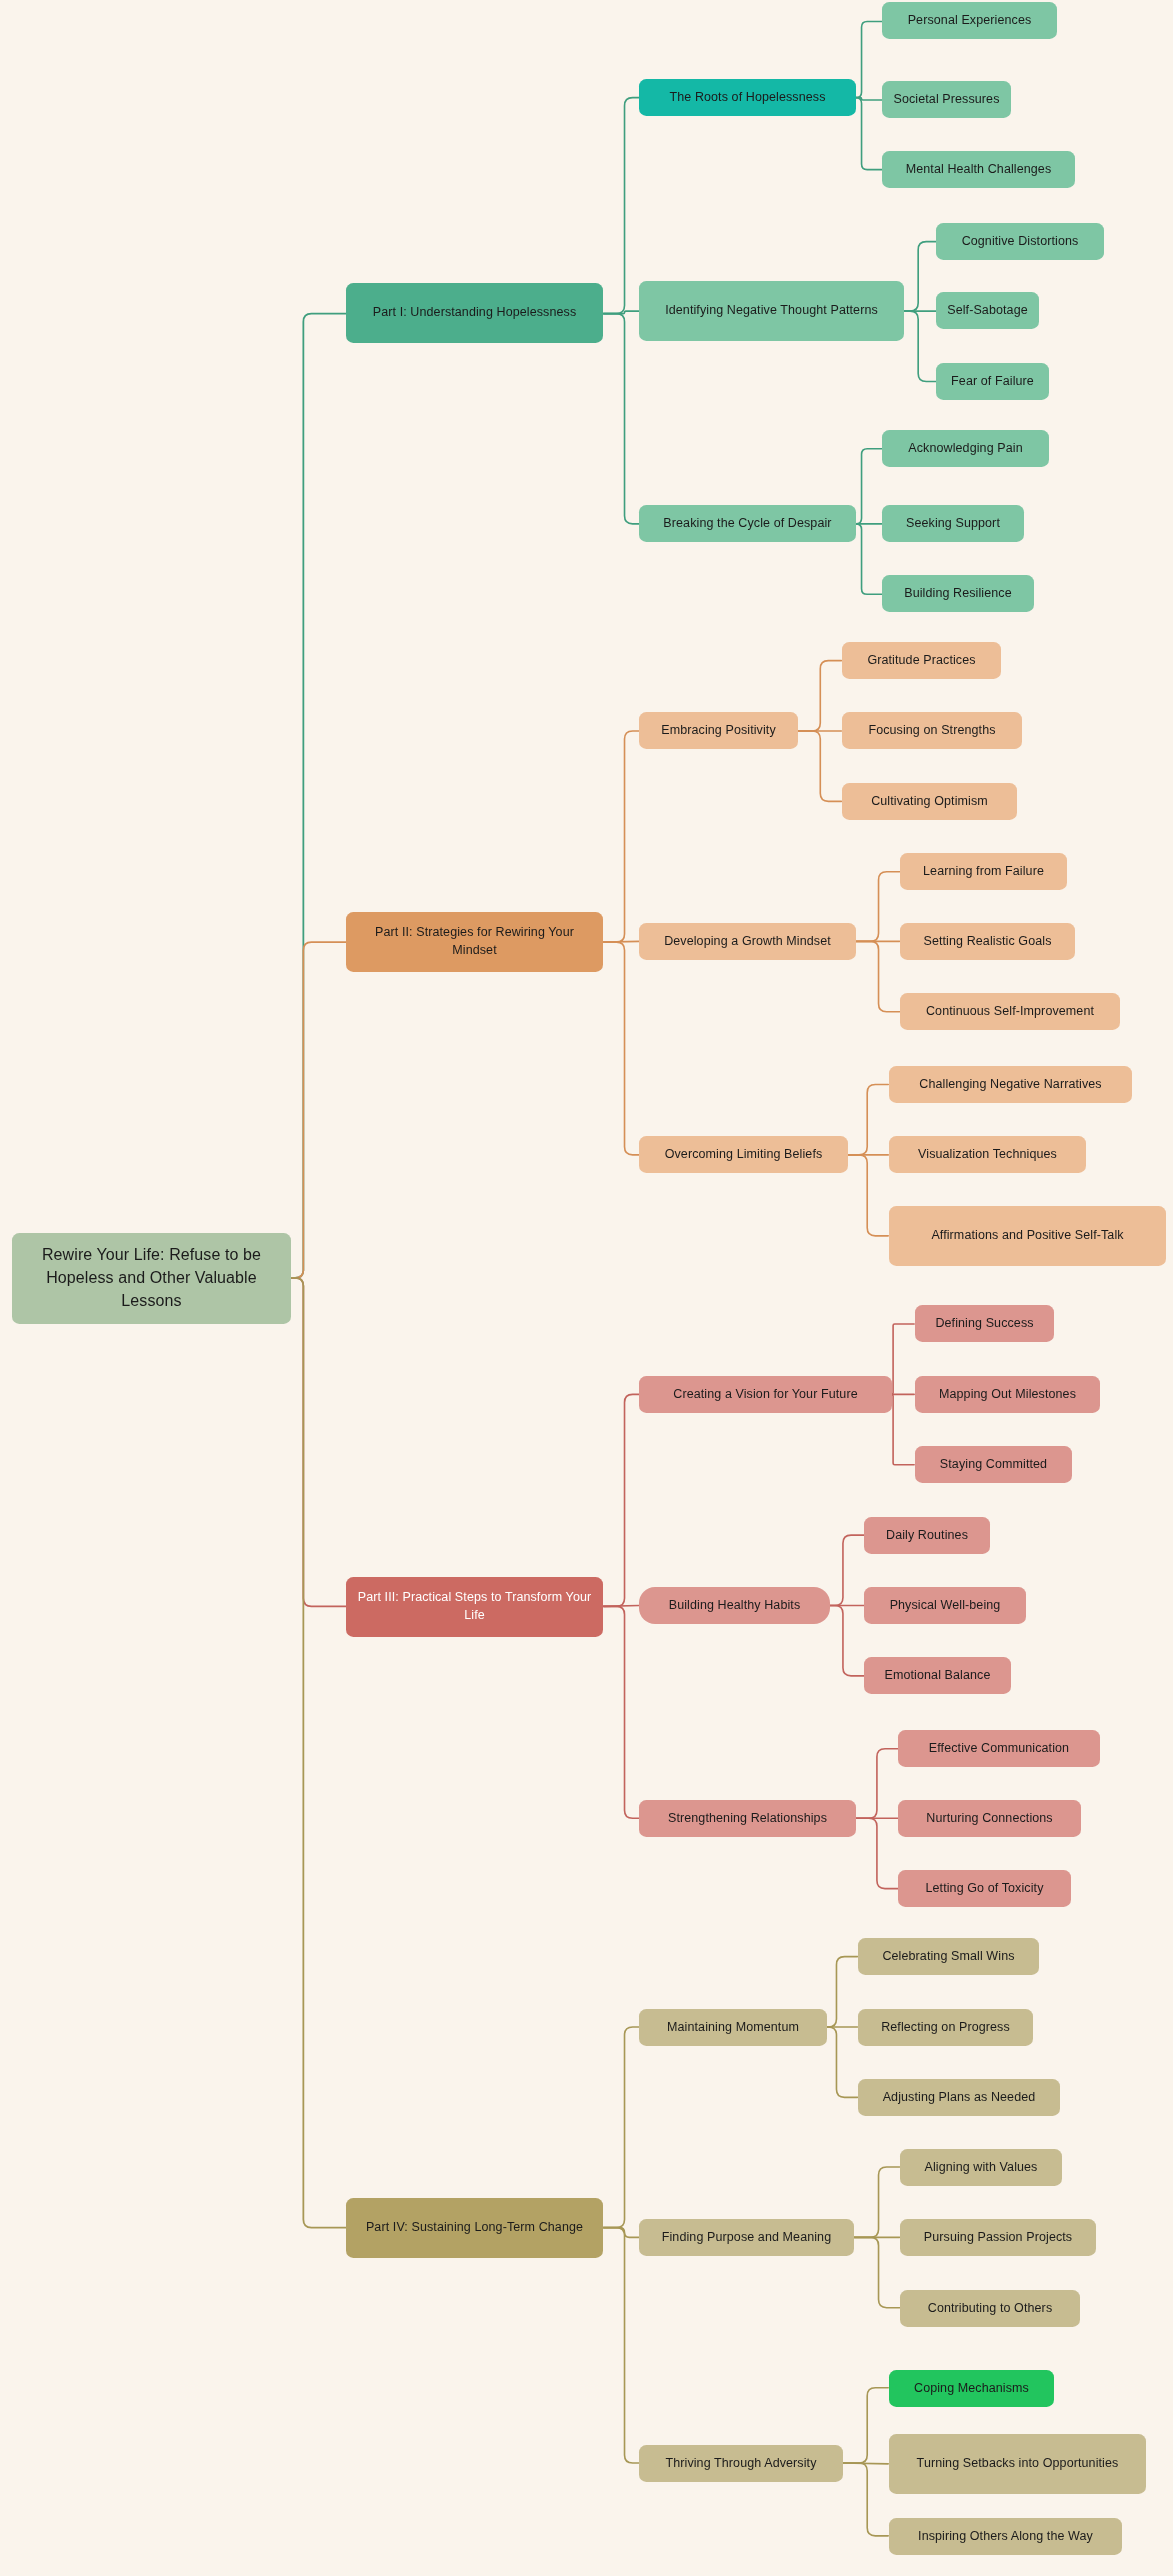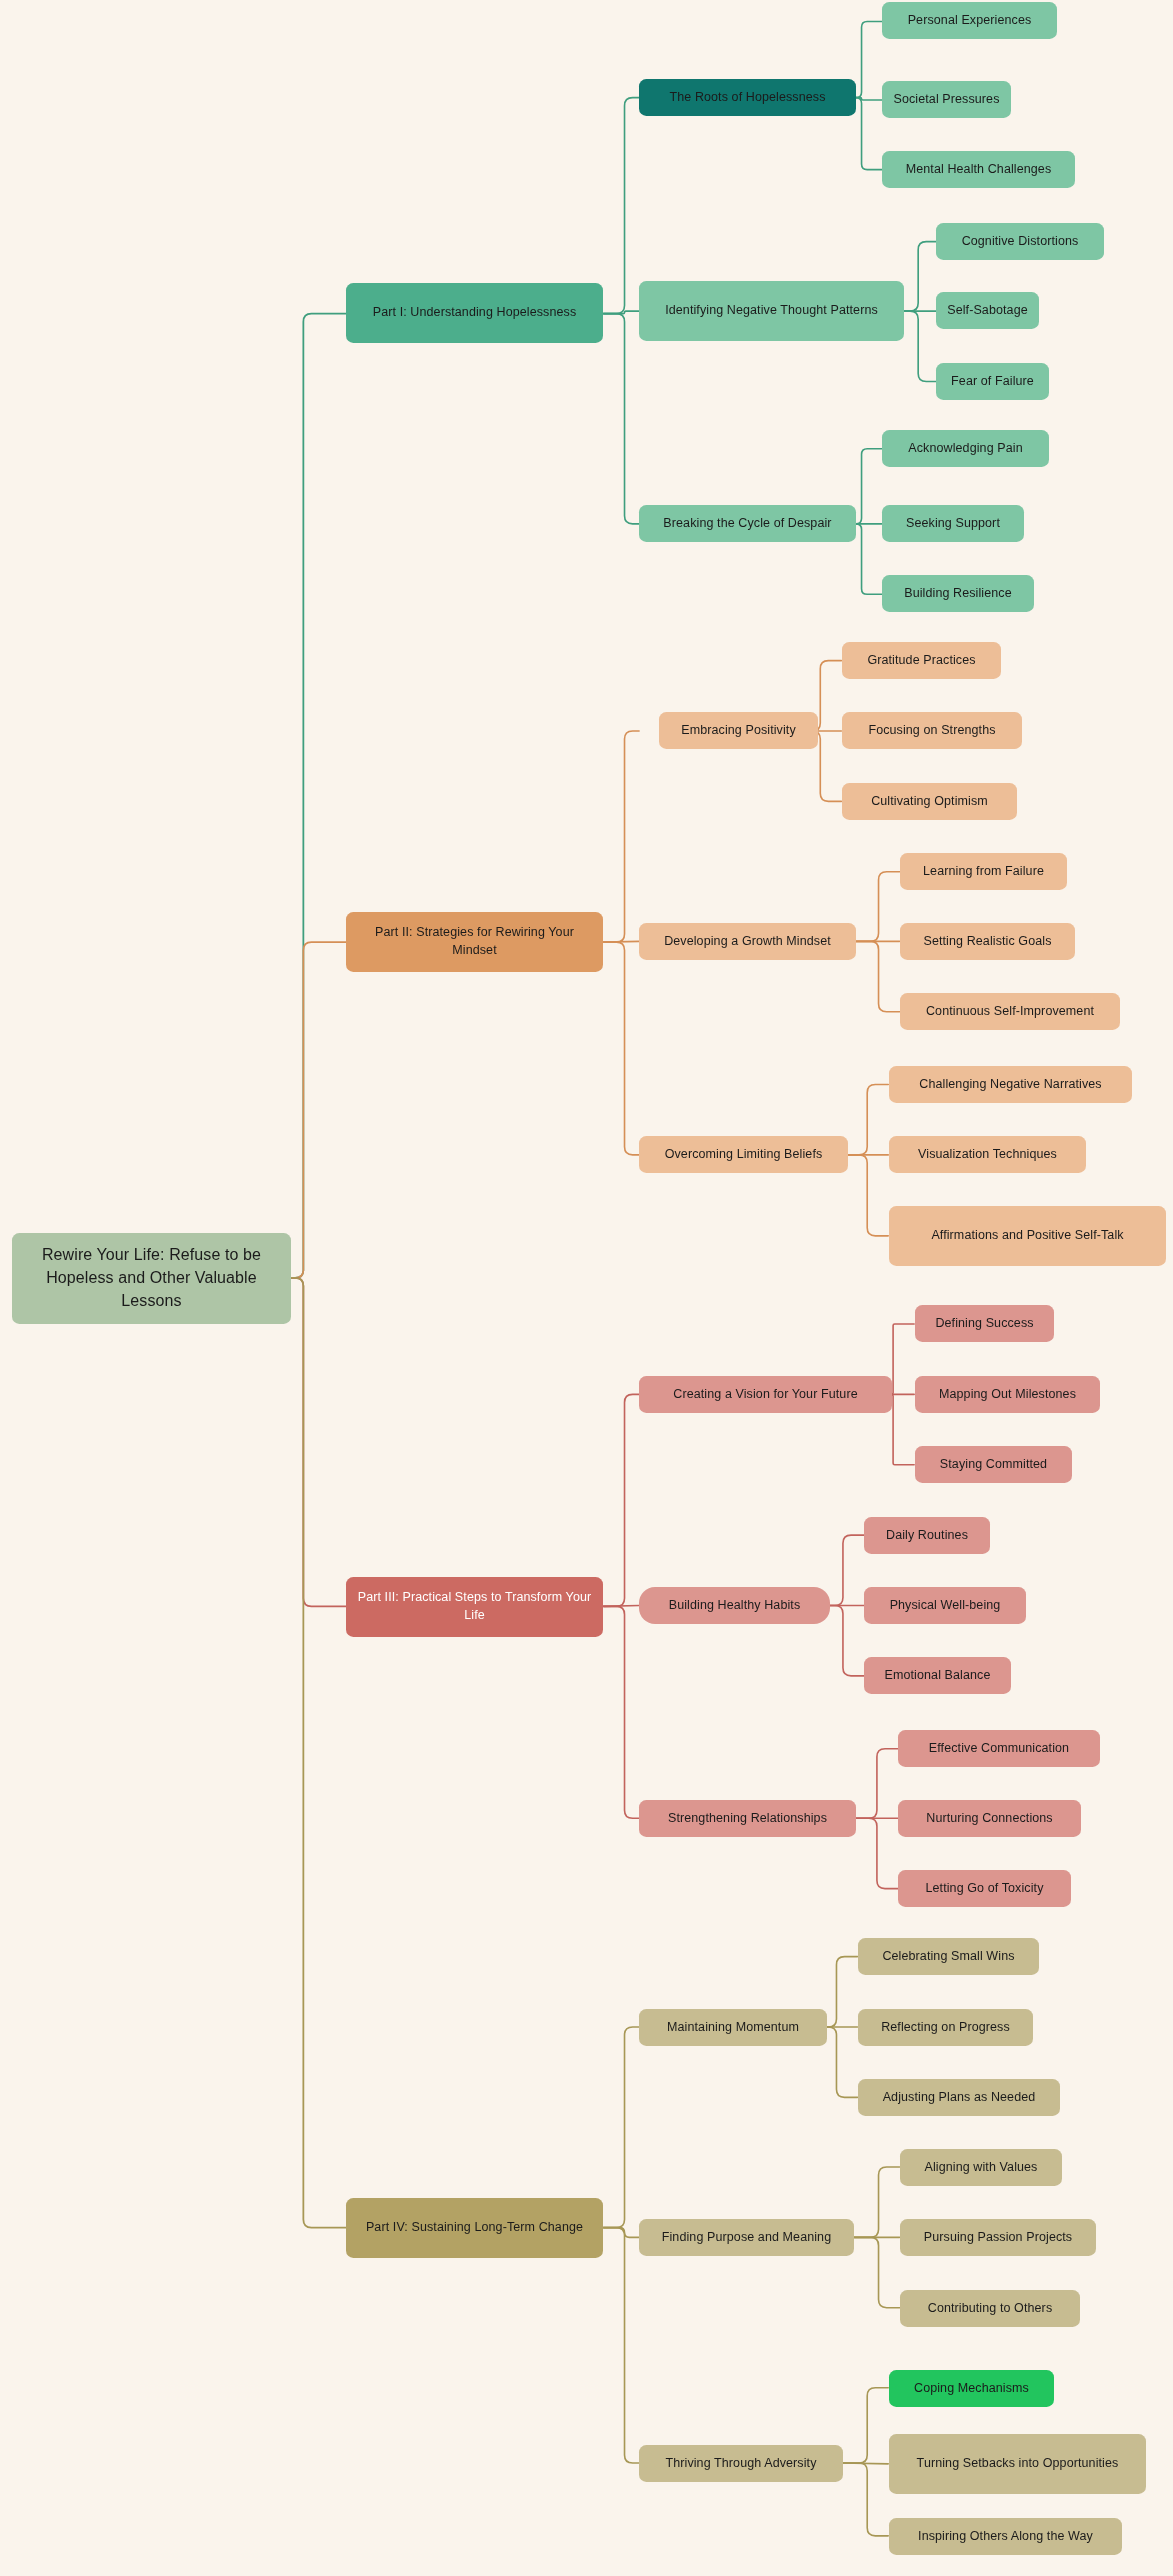--- a/index.html
+++ b/index.html
@@ -97,34 +97,34 @@
       <path d="M 1056 2765 L 1112 2765" fill="none" stroke="#a79755" stroke-width="2" stroke-linecap="round"></path>
       <path d="M 1056 2765 L 1076 2765 Q 1086 2765 1086 2775 L 1086 2842 Q 1086 2852 1096 2852 L 1112 2852" fill="none" stroke="#a79755" stroke-width="2" stroke-linecap="round"></path>
       <path d="M 746 2753 L 762 2753 Q 772 2753 772 2763 L 772 3034 Q 772 3044 782 3044 L 790 3044" fill="none" stroke="#a79755" stroke-width="2" stroke-linecap="round"></path>
       <path d="M 1042 3044 L 1062 3044 Q 1072 3044 1072 3034 L 1072 2961 Q 1072 2951 1082 2951 L 1098 2951" fill="none" stroke="#a79755" stroke-width="2" stroke-linecap="round"></path>
       <path d="M 1042 3044 L 1098 3045" fill="none" stroke="#a79755" stroke-width="2" stroke-linecap="round"></path>
       <path d="M 1042 3044 L 1062 3044 Q 1072 3044 1072 3054 L 1072 3124 Q 1072 3134 1082 3134 L 1098 3134" fill="none" stroke="#a79755" stroke-width="2" stroke-linecap="round"></path>
     </svg>
   <div id="nodes-layer">
       <div class="mm-node lvl0" style="left: 12px; top: 1233px; width: 279px; height: 91px; background: rgb(174, 197, 166); color: rgb(27, 27, 27);"><span>Rewire Your Life: Refuse to be Hopeless and Other Valuable Lessons</span></div>
       <div class="mm-node lvl1" style="left: 346px; top: 283px; width: 257px; height: 60px; background: rgb(76, 174, 140); color: rgb(27, 27, 27);"><span>Part I: Understanding Hopelessness</span></div>
-      <div class="mm-node " style="left: 639px; top: 79px; width: 217px; height: 37px; background: #0f766e; color: rgb(27, 27, 27);"><span>The Roots of Hopelessness</span></div>
+      <div class="mm-node " style="left: 639px; top: 79px; width: 217px; height: 37px; background: #14b8a6; color: rgb(27, 27, 27);"><span>The Roots of Hopelessness</span></div>
       <div class="mm-node " style="left: 882px; top: 2.4px; width: 175px; height: 37px; background: rgb(126, 198, 164); color: rgb(27, 27, 27);"><span>Personal Experiences</span></div>
       <div class="mm-node " style="left: 882px; top: 81px; width: 129px; height: 37px; background: rgb(126, 198, 164); color: rgb(27, 27, 27);"><span>Societal Pressures</span></div>
       <div class="mm-node " style="left: 882px; top: 151px; width: 193px; height: 37px; background: rgb(126, 198, 164); color: rgb(27, 27, 27);"><span>Mental Health Challenges</span></div>
       <div class="mm-node " style="left: 639px; top: 281px; width: 265px; height: 60px; background: rgb(126, 198, 164); color: rgb(27, 27, 27);"><span>Identifying Negative Thought Patterns</span></div>
       <div class="mm-node " style="left: 936px; top: 223px; width: 168px; height: 37px; background: rgb(126, 198, 164); color: rgb(27, 27, 27);"><span>Cognitive Distortions</span></div>
       <div class="mm-node " style="left: 936px; top: 292px; width: 103px; height: 37px; background: rgb(126, 198, 164); color: rgb(27, 27, 27);"><span>Self-Sabotage</span></div>
       <div class="mm-node " style="left: 936px; top: 363px; width: 113px; height: 37px; background: rgb(126, 198, 164); color: rgb(27, 27, 27);"><span>Fear of Failure</span></div>
       <div class="mm-node " style="left: 639px; top: 505px; width: 217px; height: 37px; background: rgb(126, 198, 164); color: rgb(27, 27, 27);"><span>Breaking the Cycle of Despair</span></div>
       <div class="mm-node " style="left: 882px; top: 430px; width: 167px; height: 37px; background: rgb(126, 198, 164); color: rgb(27, 27, 27);"><span>Acknowledging Pain</span></div>
       <div class="mm-node " style="left: 882px; top: 505px; width: 142px; height: 37px; background: rgb(126, 198, 164); color: rgb(27, 27, 27); text-align: right;"><span>Seeking Support</span></div>
       <div class="mm-node " style="left: 882px; top: 575px; width: 152px; height: 37px; background: rgb(126, 198, 164); color: rgb(27, 27, 27);"><span>Building Resilience</span></div>
       <div class="mm-node lvl1" style="left: 346px; top: 912px; width: 257px; height: 60px; background: rgb(221, 154, 98); color: rgb(27, 27, 27);"><span>Part II: Strategies for Rewiring Your Mindset</span></div>
-      <div class="mm-node " style="left: 639px; top: 712px; width: 159px; height: 37px; background: rgb(237, 190, 151); color: rgb(27, 27, 27); margin-left: 20px;"><span>Embracing Positivity</span></div>
+      <div class="mm-node " style="left: 639px; top: 712px; width: 159px; height: 37px; background: rgb(237, 190, 151); color: rgb(27, 27, 27);"><span>Embracing Positivity</span></div>
       <div class="mm-node " style="left: 842px; top: 642px; width: 159px; height: 37px; background: rgb(237, 190, 151); color: rgb(27, 27, 27);"><span>Gratitude Practices</span></div>
       <div class="mm-node " style="left: 842px; top: 712px; width: 180px; height: 37px; background: rgb(237, 190, 151); color: rgb(27, 27, 27);"><span>Focusing on Strengths</span></div>
       <div class="mm-node " style="left: 842px; top: 783px; width: 175px; height: 37px; background: rgb(237, 190, 151); color: rgb(27, 27, 27);"><span>Cultivating Optimism</span></div>
       <div class="mm-node " style="left: 639px; top: 923px; width: 217px; height: 37px; background: rgb(237, 190, 151); color: rgb(27, 27, 27);"><span>Developing a Growth Mindset</span></div>
       <div class="mm-node " style="left: 900px; top: 853px; width: 167px; height: 37px; background: rgb(237, 190, 151); color: rgb(27, 27, 27);"><span>Learning from Failure</span></div>
       <div class="mm-node " style="left: 900px; top: 923px; width: 175px; height: 37px; background: rgb(237, 190, 151); color: rgb(27, 27, 27);"><span>Setting Realistic Goals</span></div>
       <div class="mm-node " style="left: 900px; top: 993px; width: 220px; height: 37px; background: rgb(237, 190, 151); color: rgb(27, 27, 27);"><span>Continuous Self-Improvement</span></div>
       <div class="mm-node " style="left: 639px; top: 1136px; width: 209px; height: 37px; background: rgb(237, 190, 151); color: rgb(27, 27, 27);"><span>Overcoming Limiting Beliefs</span></div>
       <div class="mm-node " style="left: 889px; top: 1066px; width: 243px; height: 37px; background: rgb(237, 190, 151); color: rgb(27, 27, 27);"><span>Challenging Negative Narratives</span></div>
       <div class="mm-node " style="left: 889px; top: 1136px; width: 197px; height: 37px; background: rgb(237, 190, 151); color: rgb(27, 27, 27);"><span>Visualization Techniques</span></div>

